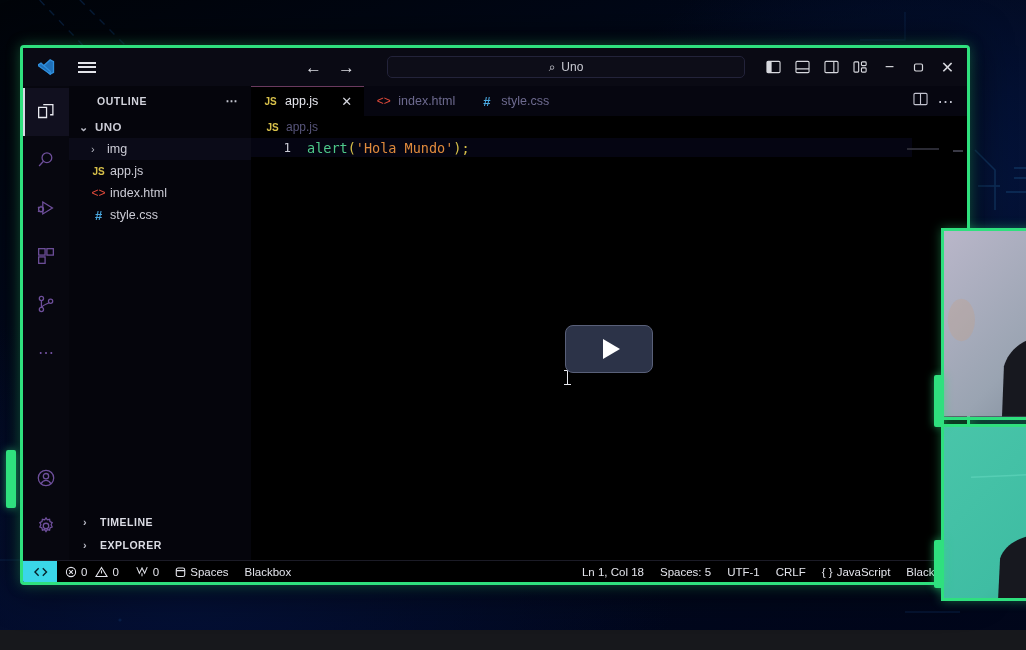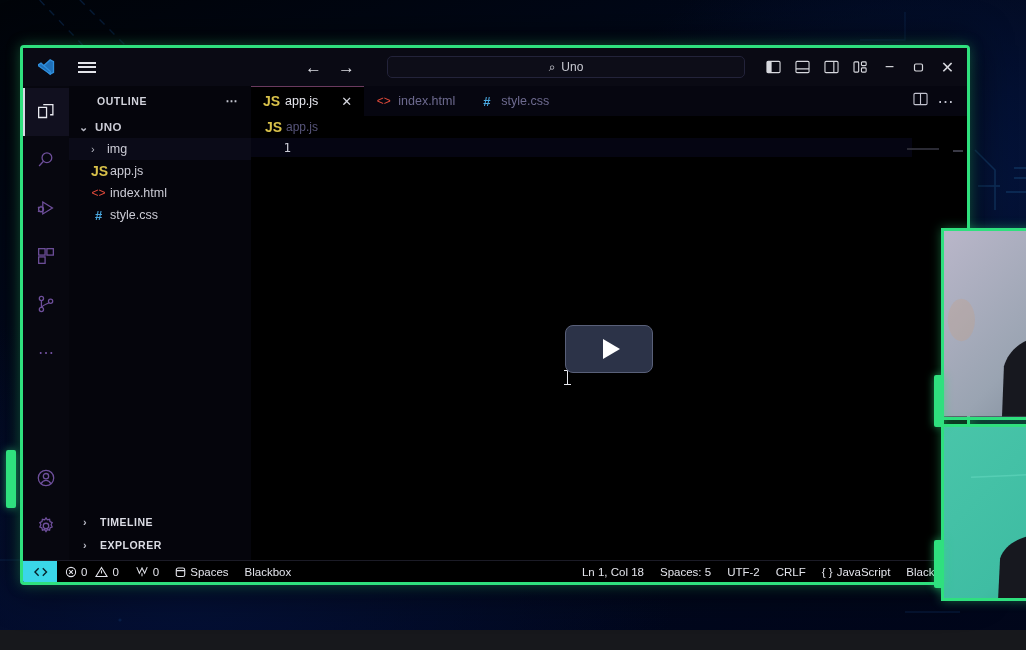--- a/index.html
+++ b/index.html
@@ -120,21 +120,21 @@
   .tree { padding-top: 0; }
   .tree-row {
     height: 22px; display: flex; align-items: center;
     padding-left: 14px; gap: 4px; cursor: pointer;
     color: #ccccd6; font-size: 12.5px; white-space: nowrap;
   }
   .tree-row.root { font-weight: 700; font-size: 11.5px; letter-spacing: .4px; padding-left: 10px; }
   .tree-row.indent { padding-left: 22px; }
   .tree-row.hl { background: #0b0b18; }
   .chev { width: 12px; display: inline-block; color: #b9bac5; font-size: 11px; }
-  .fi { width: 15px; display: inline-block; text-align: center; font-size: 14px; font-weight: 700; }
+  .fi { width: 15px; display: inline-block; text-align: center; font-size: 10px; font-weight: 700; }
   .fi.js { color: #d8c14a; }
   .fi.html { color: #e04a3a; font-weight: 400; font-size: 12px; }
   .fi.css { color: #4aa8e0; font-size: 13px; }
   .sb-spacer { flex: 1 1 auto; }
   .sb-panel {
     height: 23px; display: flex; align-items: center; gap: 5px;
     padding-left: 14px; cursor: pointer;
     font-size: 10.5px; font-weight: 700; letter-spacing: .5px; color: #dcdde5;
   }
 
@@ -447,20 +447,21 @@
       </div>
 
       <div class="breadcrumb">
         <span class="fi js">JS</span>
         <span>app.js</span>
       </div>
 
       <div class="code-area">
         <div class="code-line">
           <span class="lineno">1</span>
+          <span class="code-text"><span class="t-fn">alert</span><span class="t-punct">(</span><span class="t-str">'Hola Mundo'</span><span class="t-punct">)</span><span class="t-semi">;</span></span>
         </div>
 
         <div class="minimap">
           <div class="minimap-line"></div>
           <div class="minimap-slider"></div>
         </div>
 
         <div class="text-cursor"></div>
 
         <div class="play-overlay">
@@ -508,21 +509,21 @@
       <span>Blackbox</span>
     </div>
     <div class="st-right">
       <div class="st-item">
         <span>Ln 1, Col 18</span>
       </div>
       <div class="st-item">
         <span>Spaces: 5</span>
       </div>
       <div class="st-item">
-        <span>UTF-2</span>
+        <span>UTF-1</span>
       </div>
       <div class="st-item">
         <span>CRLF</span>
       </div>
       <div class="st-item">
         <span>{ }</span>
         <span>JavaScript</span>
       </div>
       <div class="st-item">
         <span>Blackbox</span>

